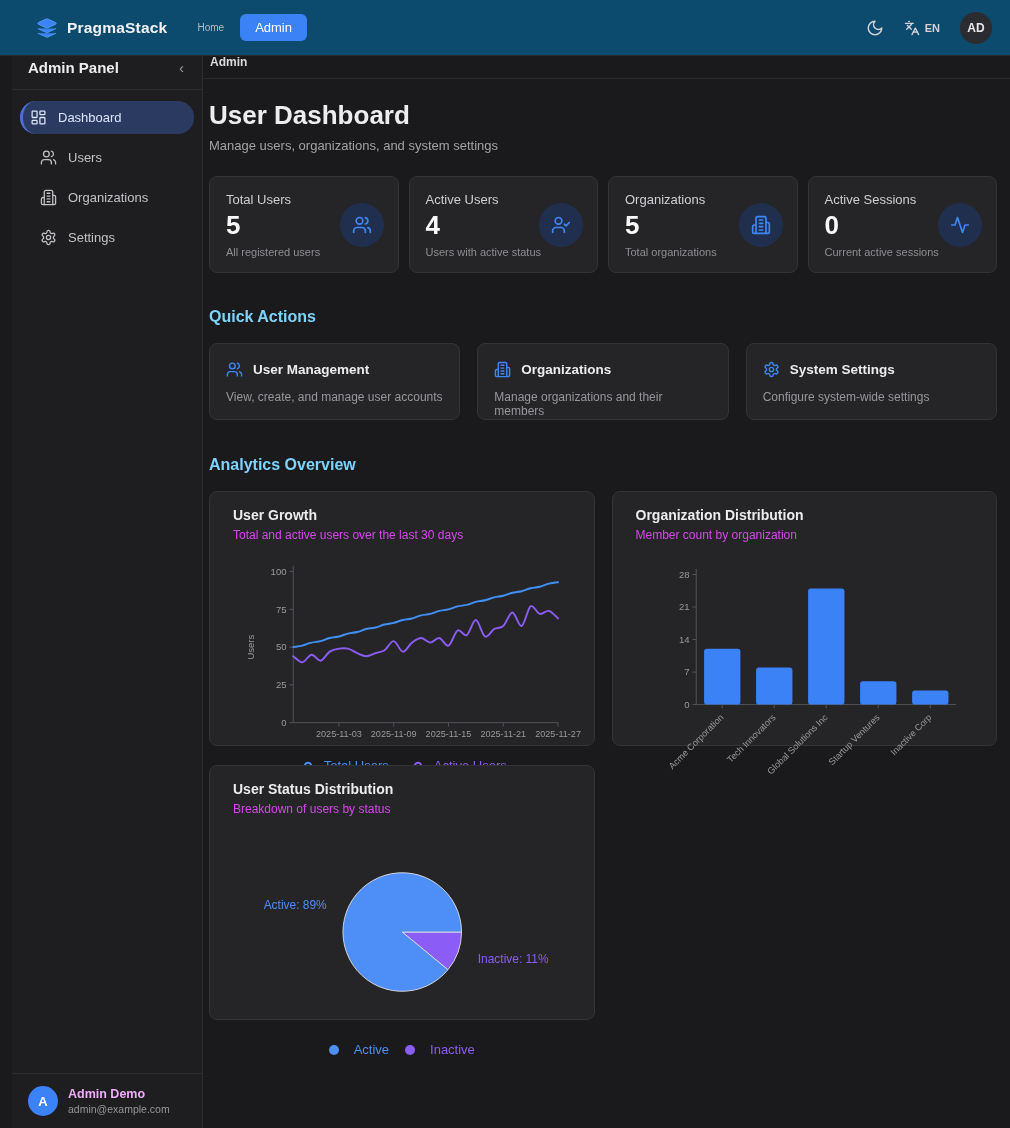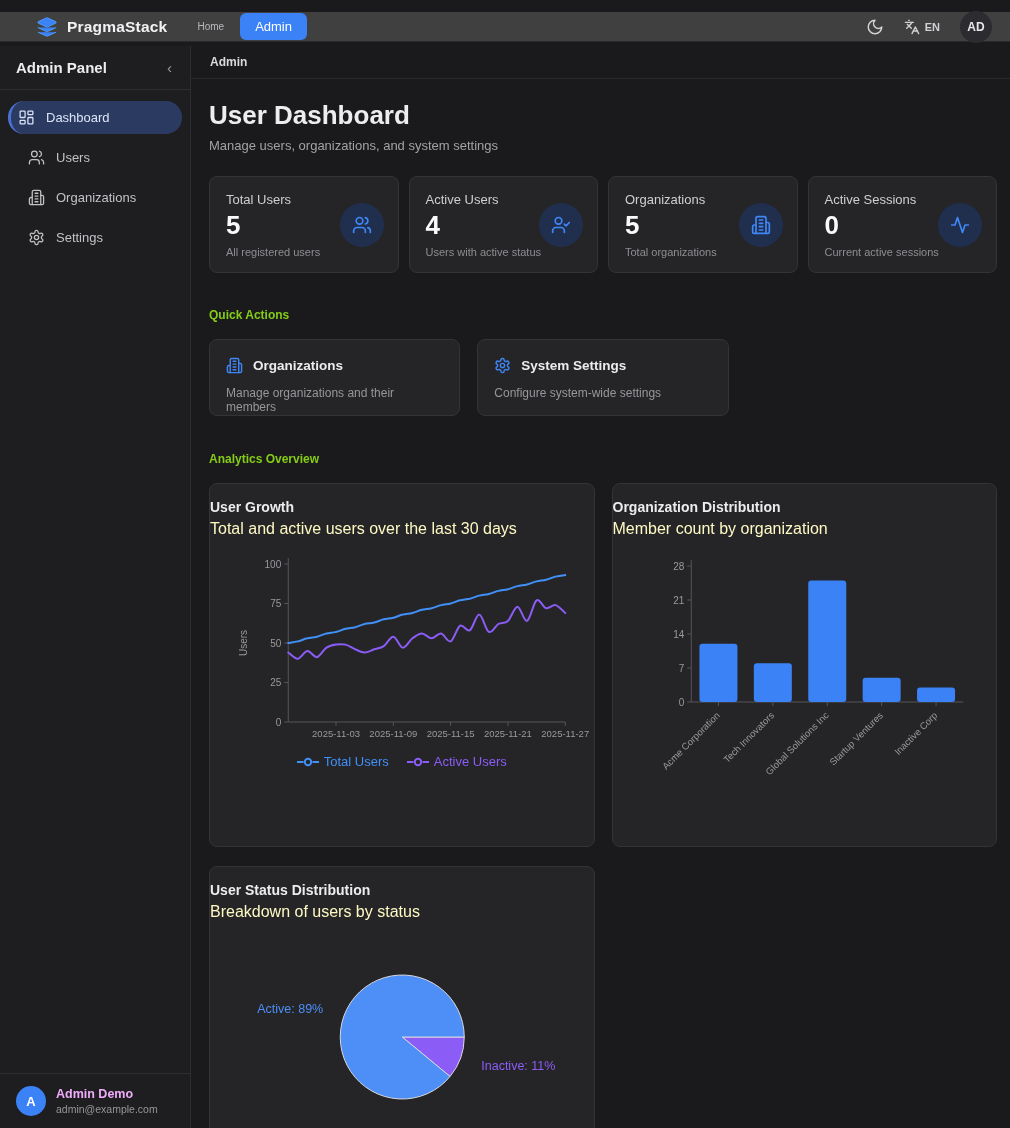--- a/index.html
+++ b/index.html
@@ -6,35 +6,35 @@
   html,body { margin:0; padding:0; }
   body {
     width:1010px; height:1128px; overflow:hidden;
     background:#1a1a1c; color:#e6e6e8;
     font-family:"Liberation Sans", sans-serif;
   }
   svg { display:block; }
   .icon { stroke:currentColor; fill:none; stroke-width:2; stroke-linecap:round; stroke-linejoin:round; }
 
   
-  .navbar { position:fixed; top:12px; left:0; right:0; height:30px; background:#404040;
+  .navbar { position:fixed; top:0; left:0; right:0; height:56px; background:#0c4a6e;
     border-bottom:1px solid #29292d; display:flex; align-items:center; padding:0 18px; z-index:30; }
   .brand { display:flex; align-items:center; gap:9px; margin-left:18px; }
   .brand-name { font-size:15.5px; font-weight:700; color:#f2f2f4; letter-spacing:.2px; }
   .nav-link { margin-left:30px; font-size:10px; color:#b9b9bd; cursor:pointer; }
   .nav-btn-active { margin-left:16px; font-size:13px; color:#fff; background:#3b82f6;
     padding:6px 15px; border-radius:6px; border:none; cursor:pointer; font-family:inherit; }
   .nav-right { margin-left:auto; display:flex; gap:20px; }
   .icon-btn { background:none; border:none; color:#d2d2d6; cursor:pointer; padding:0; display:flex; align-items:center; }
   .lang { display:flex; align-items:center; gap:5px; color:#d2d2d6; font-size:11px; font-weight:700; cursor:pointer; }
   .avatar-sm { width:32px; height:32px; border-radius:50%; background:#2c2c30; color:#e8e8ea;
     font-size:12px; font-weight:700; display:flex; align-items:center; justify-content:center; cursor:pointer; }
 
   
-  .sidebar { position:fixed; top:46px; left:0; bottom:0; width:191px; background:#1e1e20;
+  .sidebar { position:fixed; top:46px; left:12px; bottom:0; width:191px; background:#1e1e20;
     border-right:1px solid #2d2d31; display:flex; flex-direction:column; z-index:20; }
   .sidebar-head { display:flex; align-items:center; justify-content:space-between;
     padding:13px 16px; border-bottom:1px solid #2d2d31; }
   .sidebar-title { font-size:15px; font-weight:700; color:#ececee; }
   .collapse-btn { background:none; border:none; color:#9a9a9e; font-size:15px; cursor:pointer; padding:0 2px; }
   .sidebar-nav { padding:11px 8px; }
   .side-item { display:flex; align-items:center; gap:11px; padding:8px 20px; margin-bottom:7px;
     border-radius:16px; font-size:13px; color:#c2c2c6; cursor:pointer; }
   .side-item .icon { width:17px; height:17px; stroke-width:1.8; }
   .side-item.active { background:#2b3a61; color:#dbe4f9; border-left:3px solid #4b70d6; padding-left:7px; }
@@ -58,32 +58,32 @@
   .stats-grid { display:grid; grid-template-columns:repeat(4,1fr); gap:10px; margin-bottom:35px; }
   .stat-card { padding:15px 16px; position:relative; height:97px; }
   .stat-label { font-size:13px; color:#cfcfd3; }
   .stat-value { font-size:26px; font-weight:700; color:#fafafa; line-height:1.15; margin-top:4px; }
   .stat-desc { font-size:11px; color:#8e8e92; margin-top:5px; }
   .stat-icon { position:absolute; right:14px; top:50%; transform:translateY(-50%);
     width:44px; height:44px; border-radius:50%; background:#212f4e; color:#3f87f6;
     display:flex; align-items:center; justify-content:center; }
   .stat-icon .icon { width:20px; height:20px; }
 
-  .section-heading { font-size:12px; font-weight:700; color:#84cc16; margin:0 0 17px; }
+  .section-heading { font-size:16px; font-weight:700; color:#7dd3fc; margin:0 0 17px; }
   .actions-grid { display:grid; grid-template-columns:repeat(3,1fr); gap:17px; margin-bottom:36px; }
   .action-card { padding:17px 16px; height:77px; cursor:pointer; }
   .action-head { display:flex; align-items:center; gap:10px; }
   .action-head .icon { width:17px; height:17px; color:#3f87f6; }
   .action-title { font-size:13.5px; font-weight:700; color:#ececee; }
   .action-desc { font-size:12px; color:#97979b; margin-top:12px; }
 
   .charts-grid { display:grid; grid-template-columns:repeat(2,1fr); gap:19px 17px; }
-  .chart-card { padding:15px 0; height:364px; }
+  .chart-card { padding:15px 23px; height:255px; }
   .chart-title { font-size:14px; font-weight:700; color:#ececee; }
-  .chart-sub { font-size:16px; color:#fef9c3; margin-top:5px; }
+  .chart-sub { font-size:12px; color:#d946ef; margin-top:5px; }
   .chart-body { margin-top:12px; }
   .chart-svg { overflow:visible; width:100%; }
 
   .legend-row { display:flex; justify-content:center; align-items:center; gap:18px; margin-top:12px; }
   .legend-item { display:flex; align-items:center; gap:5px; font-size:13px; cursor:pointer; }
   .legend-item svg { overflow:visible; }
 
   .empty-chart { height:238px; display:flex; align-items:center; justify-content:center;
     font-size:13px; color:#a6a6aa; }
 
@@ -238,20 +238,32 @@
         <div class="stat-icon">
             <svg class="icon" viewBox="0 0 24 24">
               <path d="M22 12h-4l-3 9L9 3l-3 9H2"></path>
             </svg>
           </div>
       </div>
     </div>
 
     <h2 class="section-heading">Quick Actions</h2>
     <div class="actions-grid">
+      <div class="card action-card">
+        <div class="action-head">
+          <svg class="icon" viewBox="0 0 24 24">
+              <path d="M16 21v-2a4 4 0 0 0-4-4H6a4 4 0 0 0-4 4v2"></path>
+              <circle cx="9" cy="7" r="4"></circle>
+              <path d="M22 21v-2a4 4 0 0 0-3-3.87"></path>
+              <path d="M16 3.13a4 4 0 0 1 0 7.75"></path>
+            </svg>
+          <span class="action-title">User Management</span>
+        </div>
+        <div class="action-desc">View, create, and manage user accounts</div>
+      </div>
       <div class="card action-card">
         <div class="action-head">
           <svg class="icon" viewBox="0 0 24 24">
               <path d="M6 22V4a2 2 0 0 1 2-2h8a2 2 0 0 1 2 2v18Z"></path>
               <path d="M6 12H4a2 2 0 0 0-2 2v6a2 2 0 0 0 2 2h2"></path>
               <path d="M18 9h2a2 2 0 0 1 2 2v9a2 2 0 0 1-2 2h-2"></path>
               <path d="M10 6h4"></path>
               <path d="M10 10h4"></path>
               <path d="M10 14h4"></path>
               <path d="M10 18h4"></path>

